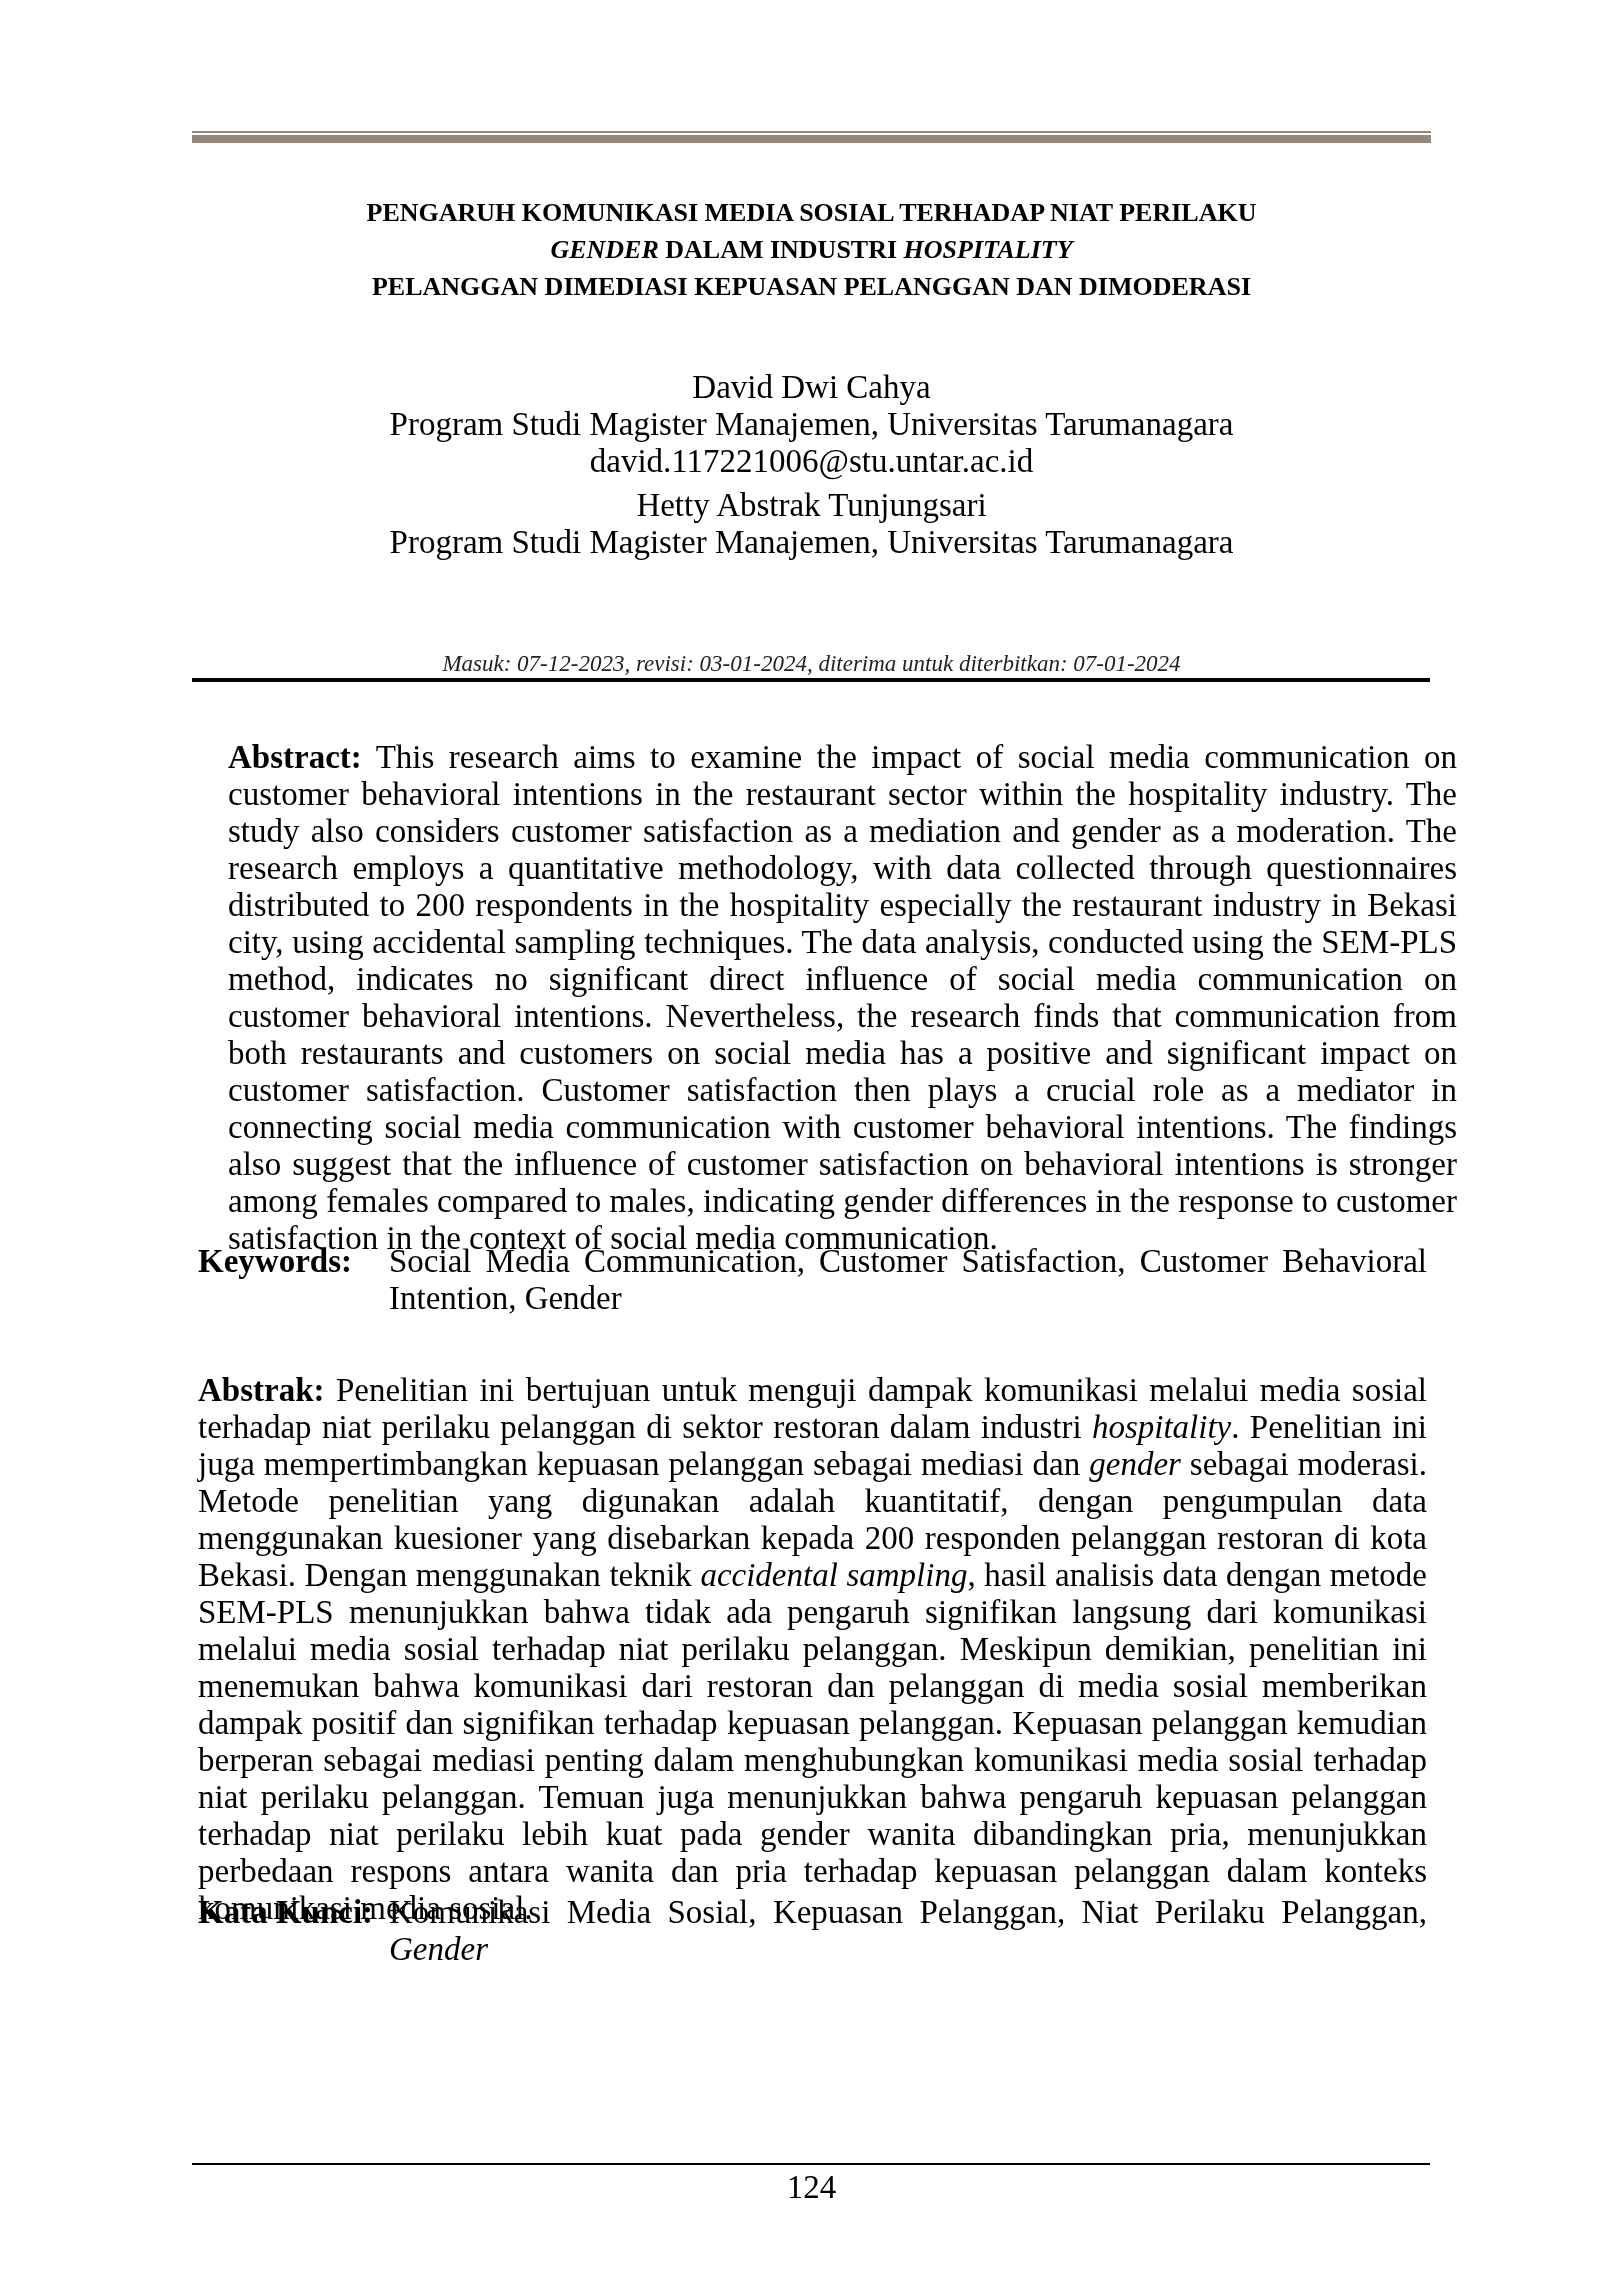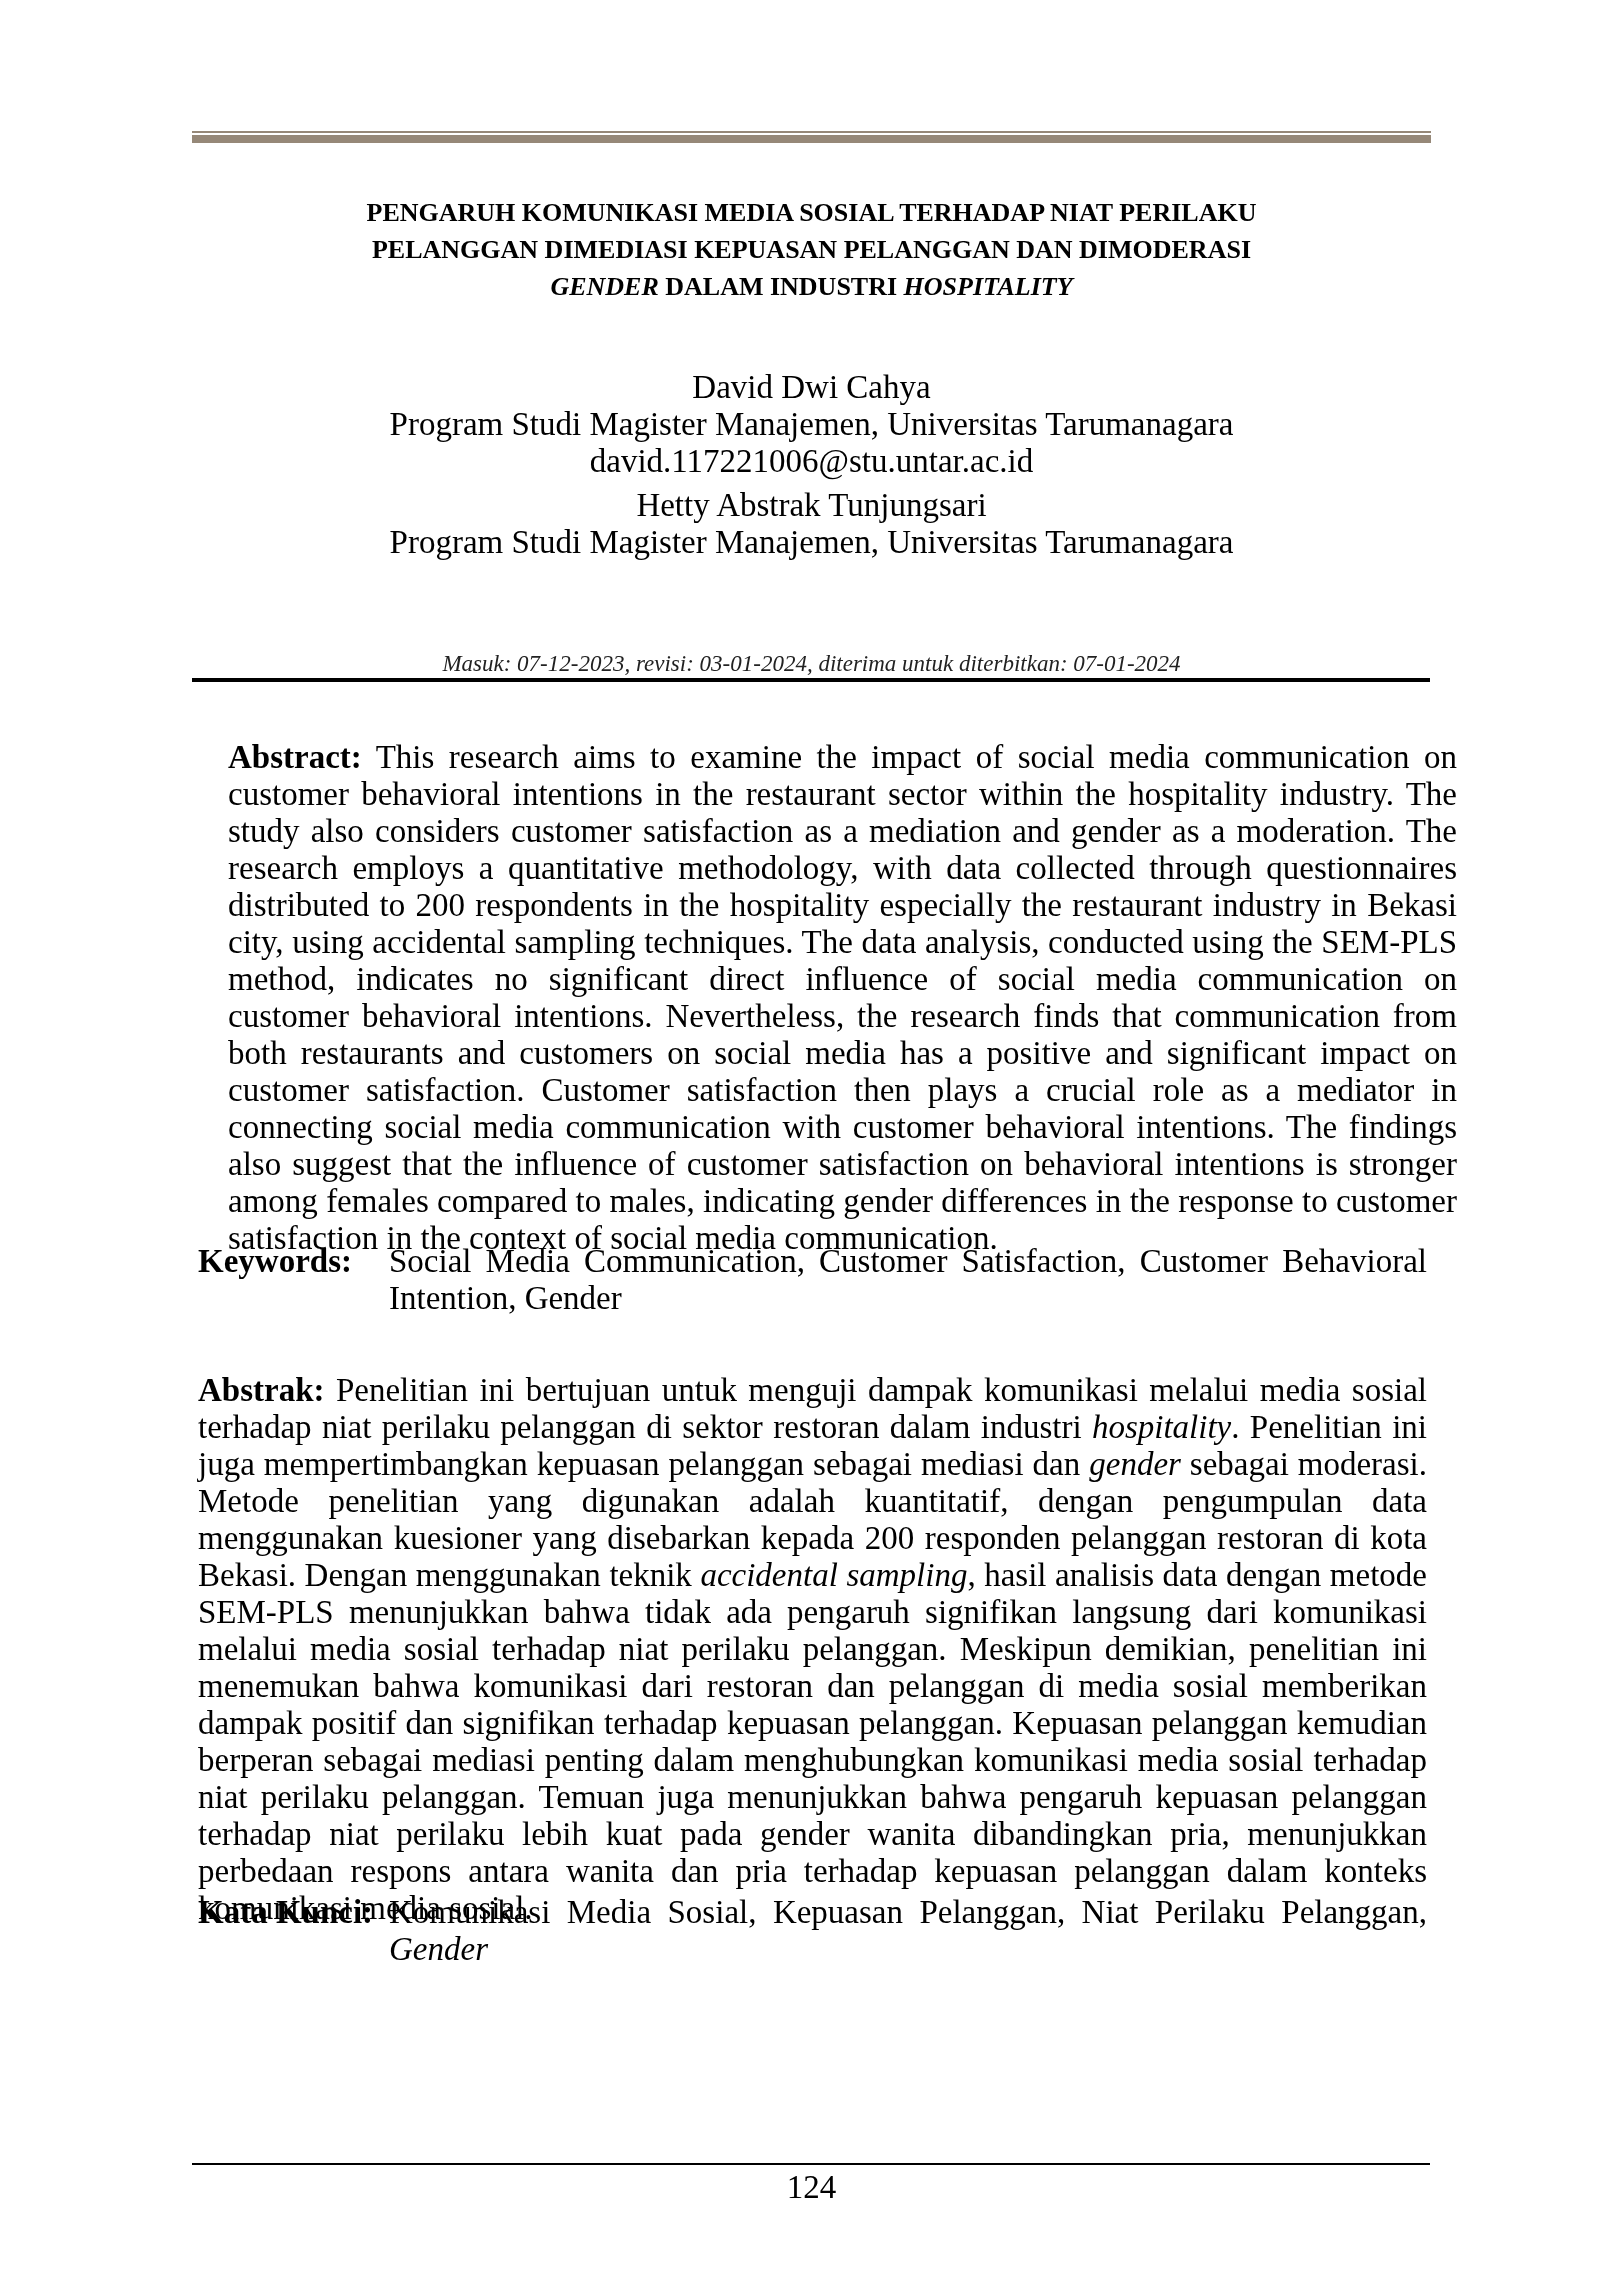--- a/index.html
+++ b/index.html
@@ -42,22 +42,22 @@
   .pageno { position: absolute; left: 192px; width: 1239px; top: 2169px; text-align: center; font-size: 33px; line-height: 37px; }
 </style>
 </head>
 <body>
 
 <div class="hdr-thin" style="background: rgb(150, 136, 120);"></div>
 <div class="hdr-thick" style="background: rgb(150, 136, 120);"></div>
 
 <div class="title">
   <div>PENGARUH KOMUNIKASI MEDIA SOSIAL TERHADAP NIAT PERILAKU</div>
+  <div><i>GENDER</i><span> DALAM INDUSTRI </span><i>HOSPITALITY</i></div>
   <div>PELANGGAN DIMEDIASI KEPUASAN PELANGGAN DAN DIMODERASI</div>
-  <div><i>GENDER</i><span> DALAM INDUSTRI </span><i>HOSPITALITY</i></div>
 </div>
 
 <div class="author a1">
   <div>David Dwi Cahya</div>
   <div>Program Studi Magister Manajemen, Universitas Tarumanagara</div>
   <div>david.117221006@stu.untar.ac.id</div>
 </div>
 
 <div class="author a2">
   <div>Hetty Abstrak Tunjungsari</div>

